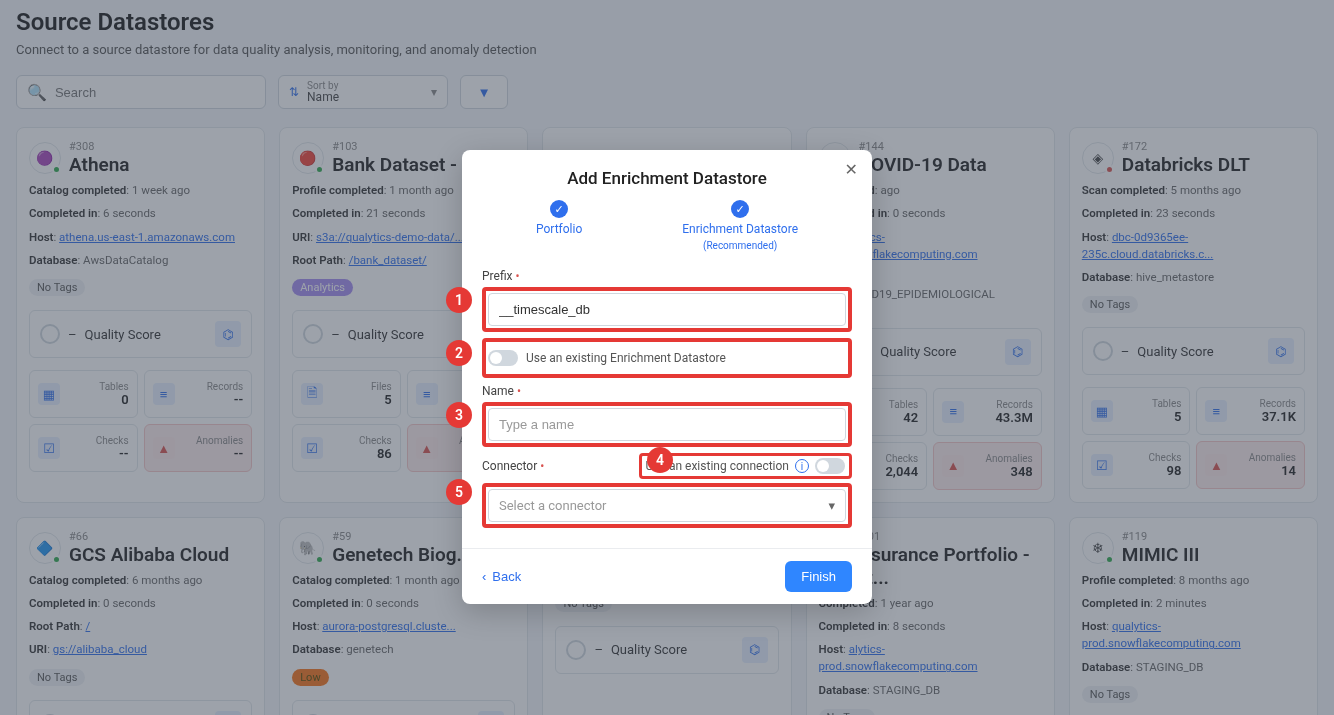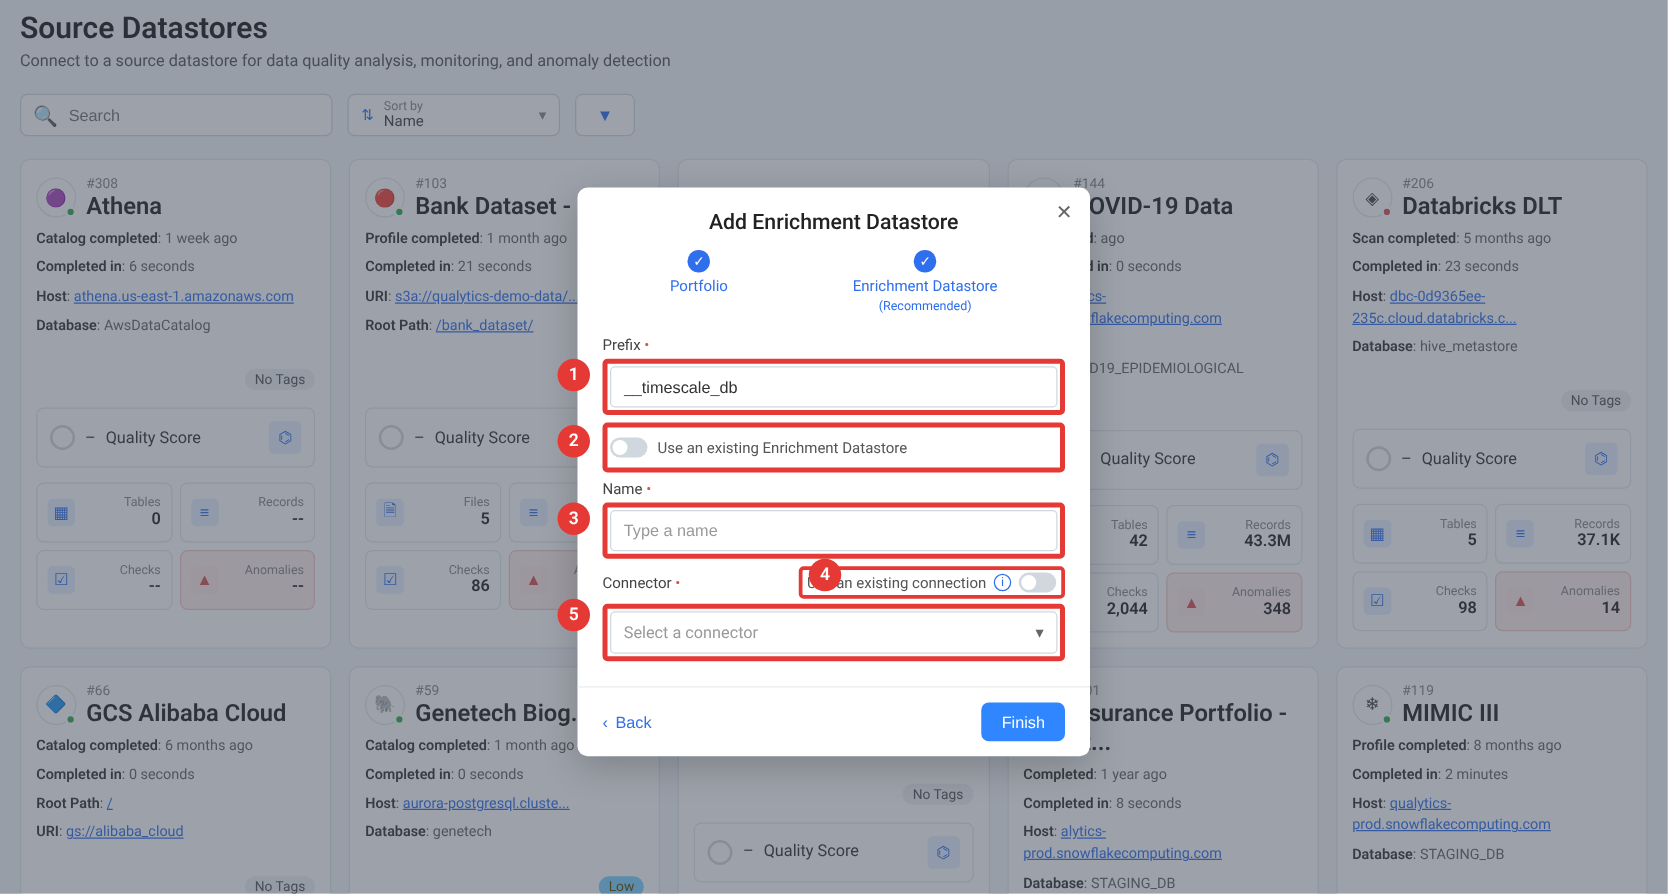--- a/index.html
+++ b/index.html
@@ -17,24 +17,24 @@
 .cards { display: grid; grid-template-columns: repeat(5, 1fr); gap: 14px; }
 .card { background: #fff; border: 1px solid #e1e6ea; border-radius: 8px; padding: 12px; font-size: 12px; color: #444; display: flex; flex-direction: column; gap: 6px; min-height: 330px; }
 .card-head { display: flex; gap: 8px; align-items: center; }
 .card-head .avatar { width: 32px; height: 32px; border-radius: 50%; border: 1px solid #e1e6ea; display:flex; align-items:center; justify-content:center; font-size:14px; position:relative; }
 .avatar .dot { position:absolute; right:-1px; bottom:-1px; width:9px; height:9px; border-radius:50%; border:2px solid #fff; }
 .card-head .titlecol .idtxt { font-size: 11px; color: #888; }
 .card-head .titlecol .nametxt { font-size: 19px; font-weight: 600; color: #222; }
 .meta { font-size: 11.5px; color: #666; line-height: 1.5; }
 .meta b { color: #333; font-weight: 600; }
 .meta a { color: #2f6fed; text-decoration: underline; }
-.tag-row { display: flex; gap: 6px; margin-top: 20px; justify-content: flex-end; }
+.tag-row { display: flex; gap: 6px; margin-top: 4px; }
 .tag { background: #eef1f4; color: #555; border-radius: 10px; padding: 2px 8px; font-size: 11px; }
 .tag.analytics { background: #a48cf0; color: #fff; }
-.tag.low { background: #7dd3fc; color: #5a4b00; }
+.tag.low { background: #f97316; color: #5a4b00; }
 .score-box { margin-top: 8px; border: 1px solid #e1e6ea; border-radius: 6px; padding: 10px; display: flex; align-items: center; gap: 8px; font-size: 13px; color: #333; }
 .score-circle { width: 20px; height: 20px; border: 2px solid #cfd6dd; border-radius: 50%; }
 .score-box .tree-icon { margin-left: auto; color: #2f6fed; background:#e6efff; width:26px; height:26px; border-radius:4px; display:flex; align-items:center; justify-content:center; }
 .stat-grid { margin-top: 6px; display: grid; grid-template-columns: 1fr 1fr; gap: 6px; }
 .stat-cell { border: 1px solid #e1e6ea; border-radius: 6px; padding: 8px; display: flex; align-items: center; gap: 8px; font-size: 11px; color: #555; min-height:48px; }
 .stat-cell .sicon { width: 22px; height: 22px; border-radius: 4px; display:flex; align-items:center; justify-content:center; font-size:13px; }
 .sicon.b { background:#e6efff; color:#2f6fed; }
 .sicon.g { background:#e6efff; color:#2f6fed; }
 .sicon.w { background:#fde9e9; color:#d9534f; }
 .stat-cell .stext { display: flex; flex-direction: column; align-items: flex-end; margin-left: auto; }
@@ -248,21 +248,21 @@
               <span class="lbl">Anomalies</span>
               <span class="val">348</span>
             </div>
       </div>
         </div>
   </div>
       <div class="card">
     <div class="card-head">
       <div class="avatar">◈<span class="dot" style="background:#d9534f"></span></div>
       <div class="titlecol">
-        <div class="idtxt">#206</div>
+        <div class="idtxt">#172</div>
         <div class="nametxt">Databricks DLT</div>
       </div>
     </div>
     <div class="meta"><b>Scan completed</b>: 5 months ago</div>
         <div class="meta"><b>Completed in</b>: 23 seconds</div>
         <div class="meta"><b>Host</b>: <a href="#">dbc-0d9365ee-235c.cloud.databricks.c...</a></div>
         <div class="meta"><b>Database</b>: hive_metastore</div>
     <div class="tag-row">
           <span class="tag">No Tags</span>
         </div>

